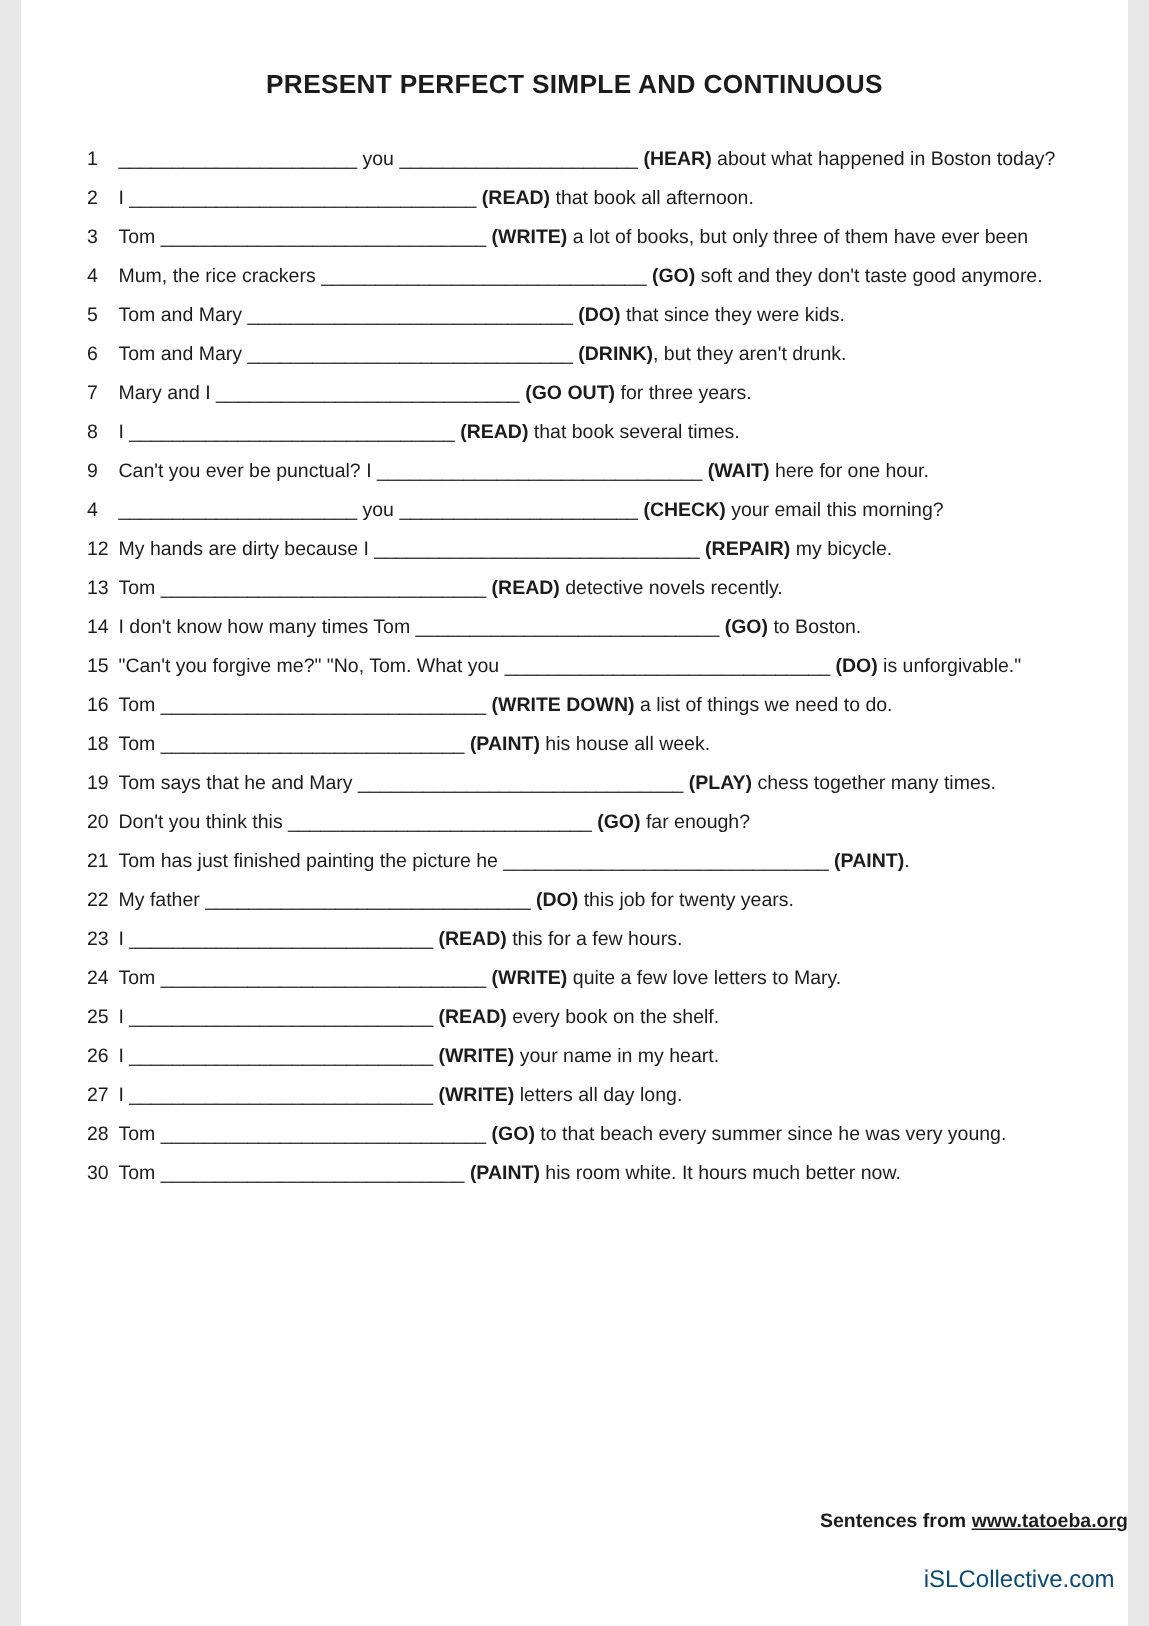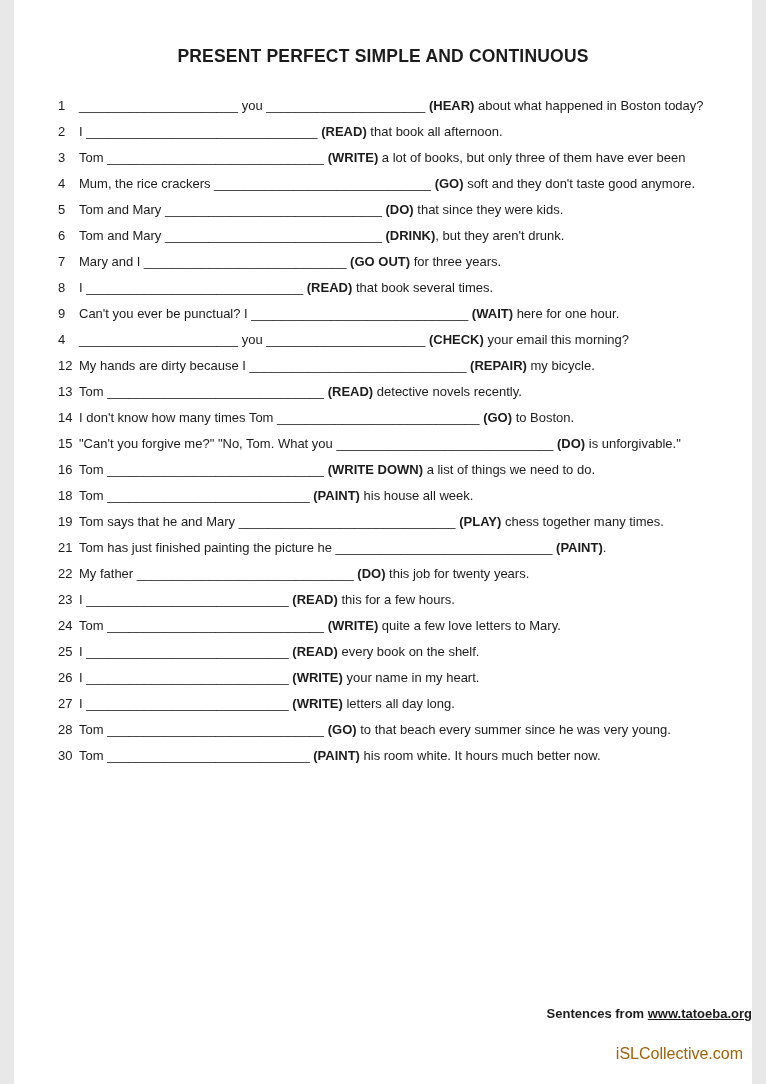--- a/index.html
+++ b/index.html
@@ -60,21 +60,21 @@
   }
   .footer a {
     color: inherit;
     text-decoration: underline;
     cursor: pointer;
   }
   .watermark {
     position: absolute;
     right: 9px;
     top: 1045px;
-    color: #a16207;
+    color: #0c4a6e;
     font-size: 16px;
   }
 </style>
 </head>
 <body>
 
 <div class="page">
   <div class="title">PRESENT PERFECT SIMPLE AND CONTINUOUS</div>
   <div class="items" id="items">
       <div class="item">
@@ -139,20 +139,24 @@
       </div>
       <div class="item">
         <span class="num">18</span>
         <span class="body"><span class="t">Tom </span><span class="b">____________________________</span><span class="t"> </span><span class="v">(PAINT)</span><span class="t"> his house all week.</span></span>
       </div>
       <div class="item">
         <span class="num">19</span>
         <span class="body"><span class="t">Tom says that he and Mary </span><span class="b">______________________________</span><span class="t"> </span><span class="v">(PLAY)</span><span class="t"> chess together many times.</span></span>
       </div>
       <div class="item">
+        <span class="num">20</span>
+        <span class="body"><span class="t">Don't you think this </span><span class="b">____________________________</span><span class="t"> </span><span class="v">(GO)</span><span class="t"> far enough?</span></span>
+      </div>
+      <div class="item">
         <span class="num">21</span>
         <span class="body"><span class="t">Tom has just finished painting the picture he </span><span class="b">______________________________</span><span class="t"> </span><span class="v">(PAINT)</span><span class="t">.</span></span>
       </div>
       <div class="item">
         <span class="num">22</span>
         <span class="body"><span class="t">My father </span><span class="b">______________________________</span><span class="t"> </span><span class="v">(DO)</span><span class="t"> this job for twenty years.</span></span>
       </div>
       <div class="item">
         <span class="num">23</span>
         <span class="body"><span class="t">I </span><span class="b">____________________________</span><span class="t"> </span><span class="v">(READ)</span><span class="t"> this for a few hours.</span></span>

